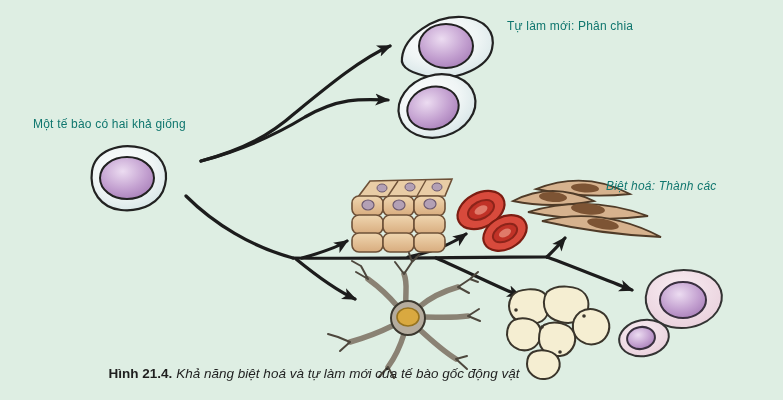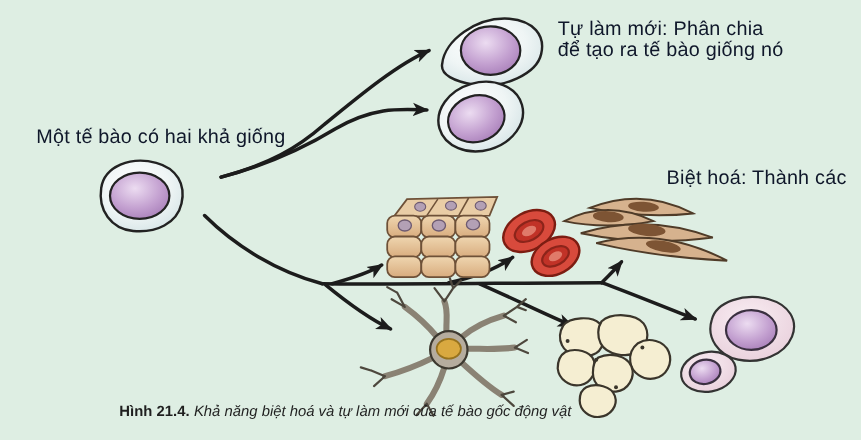--- a/index.html
+++ b/index.html
@@ -6,23 +6,23 @@
   .stage{
     position:relative;
     width:783px;height:400px;
     font-family:"Liberation Sans", sans-serif;
     overflow:hidden;
     background:#deeee3;
   }
   .stage svg{position:absolute;left:0;top:0;}
   .lbl{
     position:absolute;
-    font-size:18px;
+    font-size:12px;
     line-height:19px;
-    color:#0f172a;
+    color:#0f766e;
     letter-spacing:.2px;
     white-space:nowrap;
   }
   .caption{
     position:absolute;
     left:0;top:366px;width:628px;
     text-align:center;
     font-size:13.5px;
     color:#1f1f1f;
   }
@@ -181,24 +181,23 @@
       <ellipse cx="683" cy="300" rx="23" ry="18" fill="url(#nuc)" stroke="#3a3040" stroke-width="2"></ellipse>
       <ellipse cx="644" cy="338" rx="25" ry="18" transform="rotate(-10 644 338)" fill="url(#pinkcyt)" stroke="#333" stroke-width="2"></ellipse>
       <ellipse cx="641" cy="338" rx="14" ry="11" transform="rotate(-10 641 338)" fill="url(#nuc)" stroke="#3a3040" stroke-width="2"></ellipse>
     </g>
   </svg>
 
   <div class="lbl" style="left:33px;top:115px;">Một tế bào có hai khả giống</div>
 
   <div class="lbl" style="left:507px;top:17px;">
     <div>Tự làm mới: Phân chia</div>
-    <div>để tạo ra tế bào giống nó</div>
   </div>
 
-  <div class="lbl" style="left:606px;top:152px;">
+  <div class="lbl" style="left:606px;top:177px;font-style:italic;">
     <div>Biệt hoá: Thành các</div>
   </div>
 
   <div class="caption">
     <span class="cap-num">Hình 21.4.</span><span class="cap-text">Khả năng biệt hoá và tự làm mới của tế bào gốc động vật</span>
   </div>
 
 </div>
 
 </body></html>

